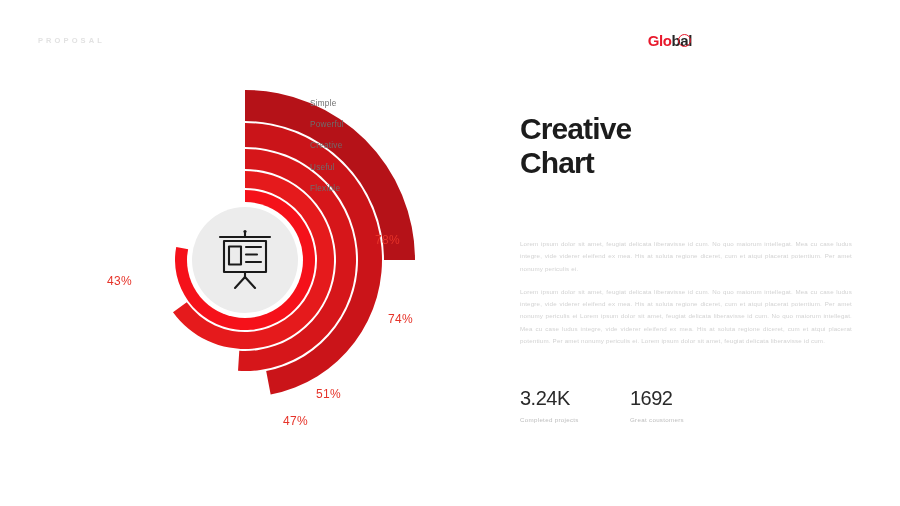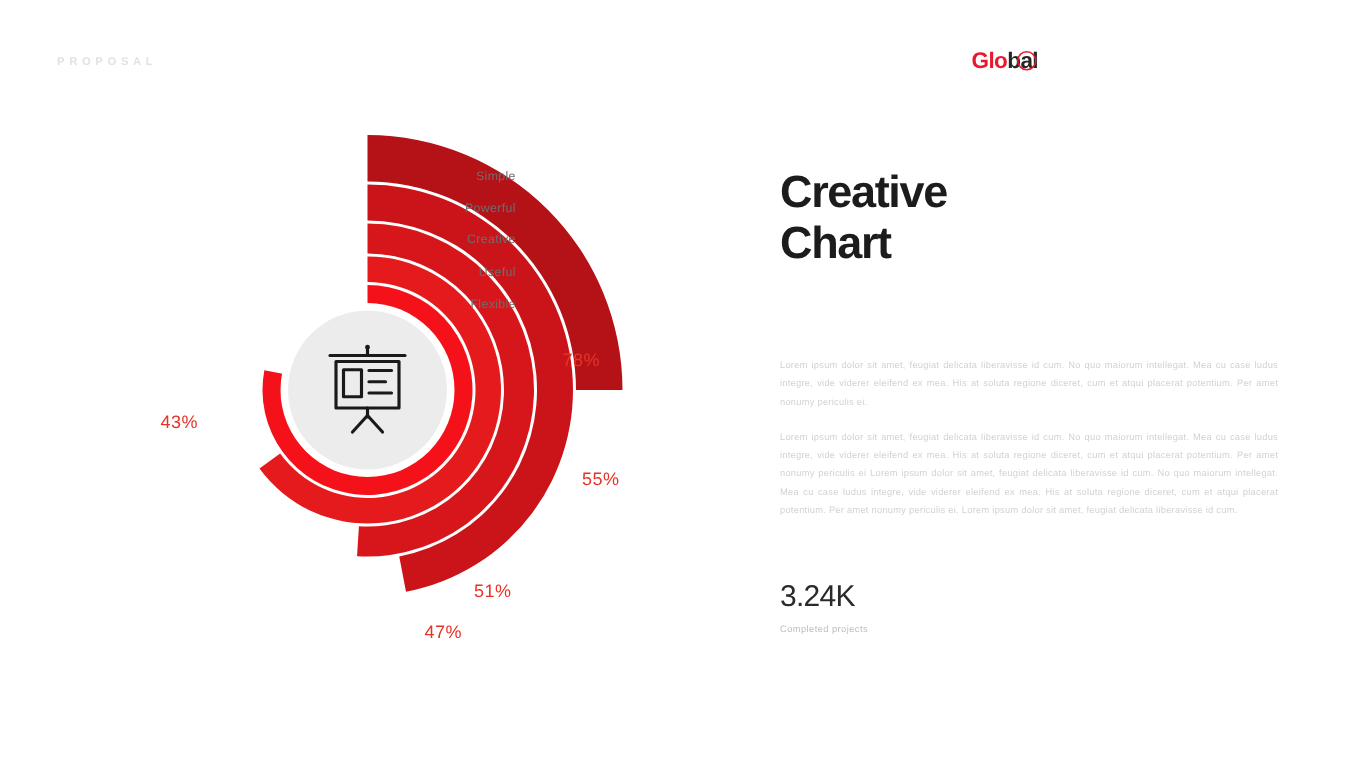--- a/index.html
+++ b/index.html
@@ -31,21 +31,21 @@
   .logo .a-ring {
     position:absolute; left:50%; top:50%;
     width:13px; height:13px; margin:-6.5px 0 0 -6.6px;
     border:1.6px solid #e8192c; border-radius:50%;
   }
 
   
   .chart-wrap { position:absolute; left:0; top:60px; width:470px; height:400px; }
   .chart-svg  { position:absolute; left:0; top:0; }
 
-  .legend { position:absolute; left:310px; top:52px;text-align:right; }
+  .legend { position:absolute; left:310px; top:38px; }
   .legend-item {
     font-size:8.2px; color:#6e6e6e; letter-spacing:.25px;
     height:21.2px; line-height:11px; white-space:nowrap;
   }
 
   .pct {
     position:absolute; font-size:12px; color:#e63329;
     letter-spacing:.3px; font-weight:400; white-space:nowrap;
   }
 
@@ -113,21 +113,21 @@
 
     <div class="legend">
       <div class="legend-item">Simple</div>
       <div class="legend-item">Powerful</div>
       <div class="legend-item">Creative</div>
       <div class="legend-item">Useful</div>
       <div class="legend-item">Flexible</div>
     </div>
 
     <div class="pct" style="left:375px; top:173px;">78%</div>
-    <div class="pct" style="left:388px; top:252px;">55%</div>
+    <div class="pct" style="left:388px; top:252px;">74%</div>
     <div class="pct" style="left:316px; top:327px;">51%</div>
     <div class="pct" style="left:283px; top:354px;">47%</div>
     <div class="pct" style="left:107px; top:214px;">43%</div>
   </div>
 
   <div class="right">
     <div class="title">
       <div>Creative</div>
       <div>Chart</div>
     </div>
@@ -135,15 +135,19 @@
     <div class="body-copy">
       <p class="para">Lorem ipsum dolor sit amet, feugiat delicata liberavisse id cum. No quo maiorum intellegat. Mea cu case ludus integre, vide viderer eleifend ex mea. His at soluta regione diceret, cum et atqui placerat potentium. Per amet nonumy periculis ei.</p>
       <p class="para">Lorem ipsum dolor sit amet, feugiat delicata liberavisse id cum. No quo maiorum intellegat. Mea cu case ludus integre, vide viderer eleifend ex mea. His at soluta regione diceret, cum et atqui placerat potentium. Per amet nonumy periculis ei Lorem ipsum dolor sit amet, feugiat delicata liberavisse id cum. No quo maiorum intellegat. Mea cu case ludus integre, vide viderer eleifend ex mea. His at soluta regione diceret, cum et atqui placerat potentium. Per amet nonumy periculis ei. Lorem ipsum dolor sit amet, feugiat delicata liberavisse id cum.</p>
     </div>
 
     <div class="stats">
       <div class="stat">
         <div class="stat-value">3.24K</div>
         <div class="stat-label">Completed projects</div>
       </div>
+      <div class="stat">
+        <div class="stat-value">1692</div>
+        <div class="stat-label">Great coustomers</div>
+      </div>
     </div>
   </div>
 </div>
 
 </body></html>

